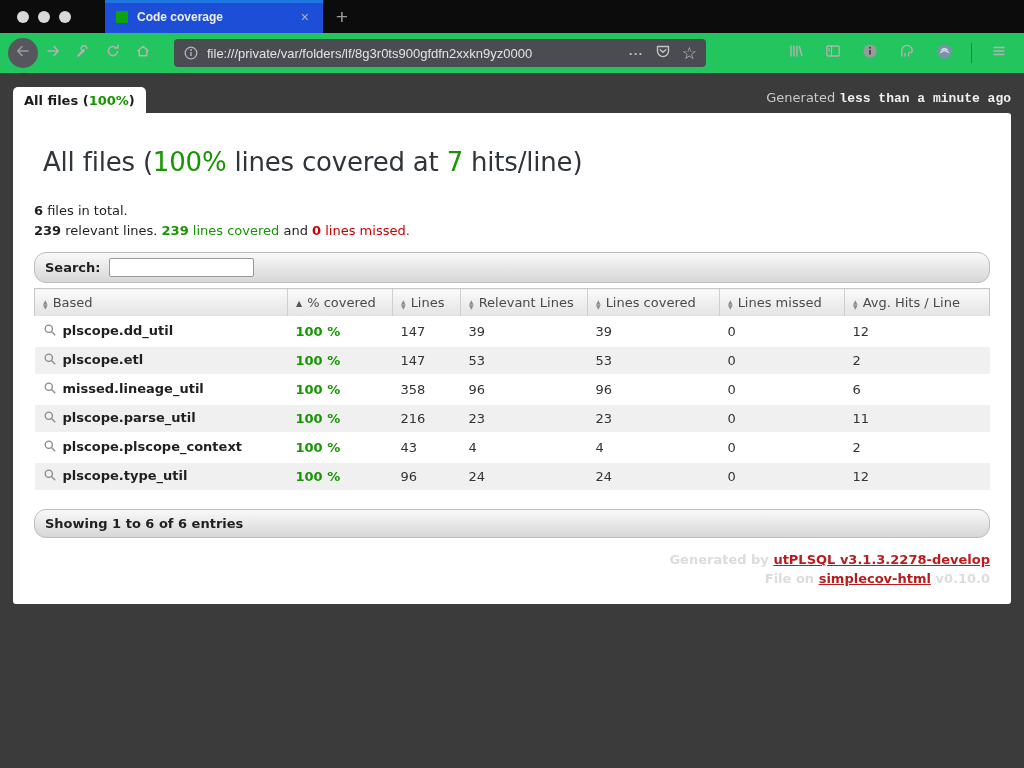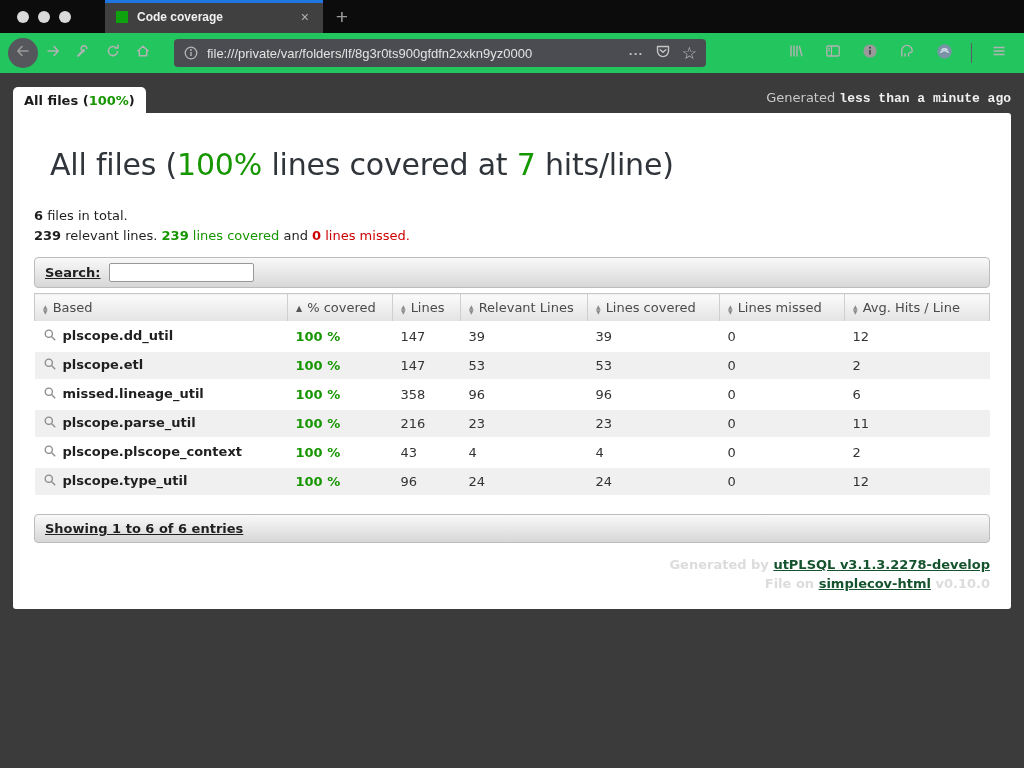--- a/index.html
+++ b/index.html
@@ -4,21 +4,21 @@
 <style>
   * { margin:0; padding:0; box-sizing:border-box; }
   html,body { width:1024px; height:768px; overflow:hidden; }
   body { font-family:"Liberation Sans", sans-serif; background:#3b3b3b; }
   .screen { width:1024px; height:768px; display:flex; flex-direction:column; }
 
   
   .titlebar { height:33px; background:#0c0c0d; display:flex; align-items:stretch; flex:none; }
   .traffic-lights { width:105px; display:flex; align-items:center; gap:9px; padding-left:17px; }
   .light { width:12px; height:12px; border-radius:50%; background:#d9d9d9; }
-  .tab-active { width:218px; background:#404040; position:relative; display:flex; align-items:center; padding:0 10px 0 11px; }
+  .tab-active { width:218px; background:#1d4ed8; position:relative; display:flex; align-items:center; padding:0 10px 0 11px; }
   .tab-topline { position:absolute; top:0; left:0; right:0; height:3px; background:#1f76e0; }
   .favicon { width:12px; height:12px; background:#0ea30e; flex:none; }
   .tab-title { color:#efefef; font-size:12px; font-weight:bold; margin-left:9px; flex:1; white-space:nowrap; overflow:hidden; }
   .tab-close { color:#b4b4b4; font-size:14px; padding:2px 4px; }
   .newtab-btn { color:#9a9a9a; font-size:21px; font-weight:300; width:38px; display:flex; align-items:center; justify-content:center; }
 
   .toolbar { height:40px; background:#22c55e; display:flex; align-items:center; padding:0 8px; flex:none; }
   .tb-btn { width:30px; height:30px; display:flex; align-items:center; justify-content:center; color:#b3b3b3; flex:none; }
   .back-circle { width:30px; height:30px; border-radius:50%; background:#56575c; color:#9b9b9b; display:flex; align-items:center; justify-content:center; }
   .urlbar { width:532px; height:28px; background:#4b4c51; border-radius:4px; margin:0 8px 0 16px; display:flex; align-items:center; padding:0 9px; flex:none; }
@@ -36,24 +36,24 @@
   .page { flex:1; background:#3b3b3b; padding:12px 13px 0; font-family:"DejaVu Sans","Liberation Sans",sans-serif; }
   .report-tabstrip { display:flex; align-items:flex-end; justify-content:space-between; height:28px; }
   .report-tab { background:#fff; border-radius:5px 5px 0 0; padding:6px 11px 5px; font-size:13px; font-weight:bold; color:#1b1b1b; }
   .generated-note { color:#c9c9c9; font-size:13px; padding-bottom:7px; }
   .generated-note strong { color:#f0f0f0;font-family:Liberation Mono, monospace; }
 
   .green { color:#169600; }
   .red { color:#cc0000; }
 
   .panel { background:#fff; border-radius:0 3px 3px 3px; padding:20px 21px 16px; min-height:448px; }
-  .heading { font-size:30px; font-weight:400; color:#2f353a; margin:14px 16px 24px; letter-spacing:-0.2px; }
+  .heading { font-size:26px; font-weight:400; color:#2f353a; margin:14px 9px 24px; letter-spacing:-0.2px; }
   .stats { font-size:13px; color:#1f1f1f; line-height:20px; }
 
-  .bar { background:linear-gradient(#f9f9f9,#d7d7d7); border:1px solid #bcbcbc; border-radius:4px; font-size:13px; font-weight:bold; color:#1f1f1f;text-decoration:underline; }
+  .bar { background:linear-gradient(#f9f9f9,#d7d7d7); border:1px solid #bcbcbc; border-radius:12px; font-size:13px; font-weight:bold; color:#1f1f1f; }
   .search-bar { margin-top:11px; padding:5px 10px; display:flex; align-items:center; gap:8px; }
   .search-bar input { width:145px; height:19px; border:1px solid #989898; border-radius:2px; font-size:12px; padding:1px 4px; font-family:inherit; }
 
   table { width:100%; border-collapse:collapse; margin-top:5px; table-layout:fixed; }
   thead th { background:linear-gradient(#fbfbfb,#e3e3e3); border-top:1px solid #c8c8c8; border-bottom:1px solid #c8c8c8; padding:6px 8px; text-align:left; font-weight:400; font-size:13px; color:#4a4a4a; overflow:hidden; white-space:nowrap; }
   thead th + th { border-left:1px solid #cfcfcf; }
   thead th:first-child { border-left:1px solid #c8c8c8; }
   thead th:last-child  { border-right:1px solid #c8c8c8; }
   th:nth-child(1){width:253px} th:nth-child(2){width:105px} th:nth-child(3){width:68px}
   th:nth-child(4){width:127px} th:nth-child(5){width:132px} th:nth-child(6){width:125px}
@@ -63,21 +63,21 @@
   tbody td { padding:5px 8px; font-size:13px; color:#333; border-bottom:2px solid #fff; overflow:hidden; white-space:nowrap; }
   tbody tr:first-child td { border-top:2px solid #fff; }
   tbody tr:nth-child(even) td { background:#f0f0f0; }
   .fname { font-weight:bold; color:#1f1f1f; text-decoration:none; margin-left:6px; }
   .pct { color:#169600; font-weight:bold;margin-top:23px; }
   .mag { vertical-align:-2px; }
 
   .showing-bar { margin-top:17px; padding:6px 10px; }
 
   .panel-footer { margin-top:12px; text-align:right; font-size:13px; font-weight:bold; color:#dcdcdc; line-height:19px; }
-  .panel-footer a { color:#14532d; text-decoration:underline; }
+  .panel-footer a { color:#b91c1c; text-decoration:underline; }
 </style>
 </head>
 <body>
 
 <div class="screen">
 
   <div class="titlebar">
     <div class="traffic-lights">
       <span class="light"></span>
       <span class="light"></span>

